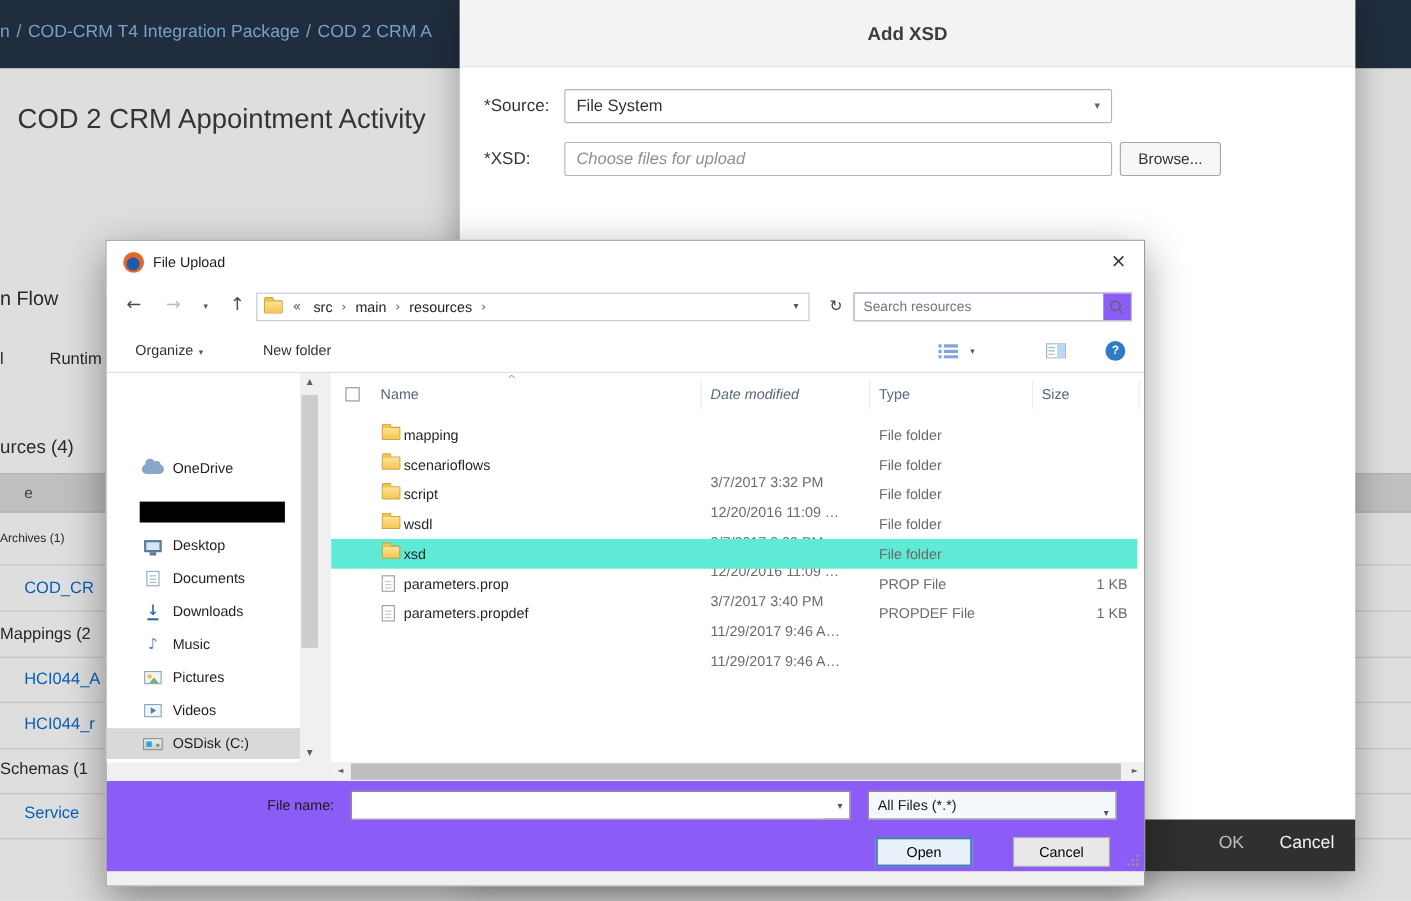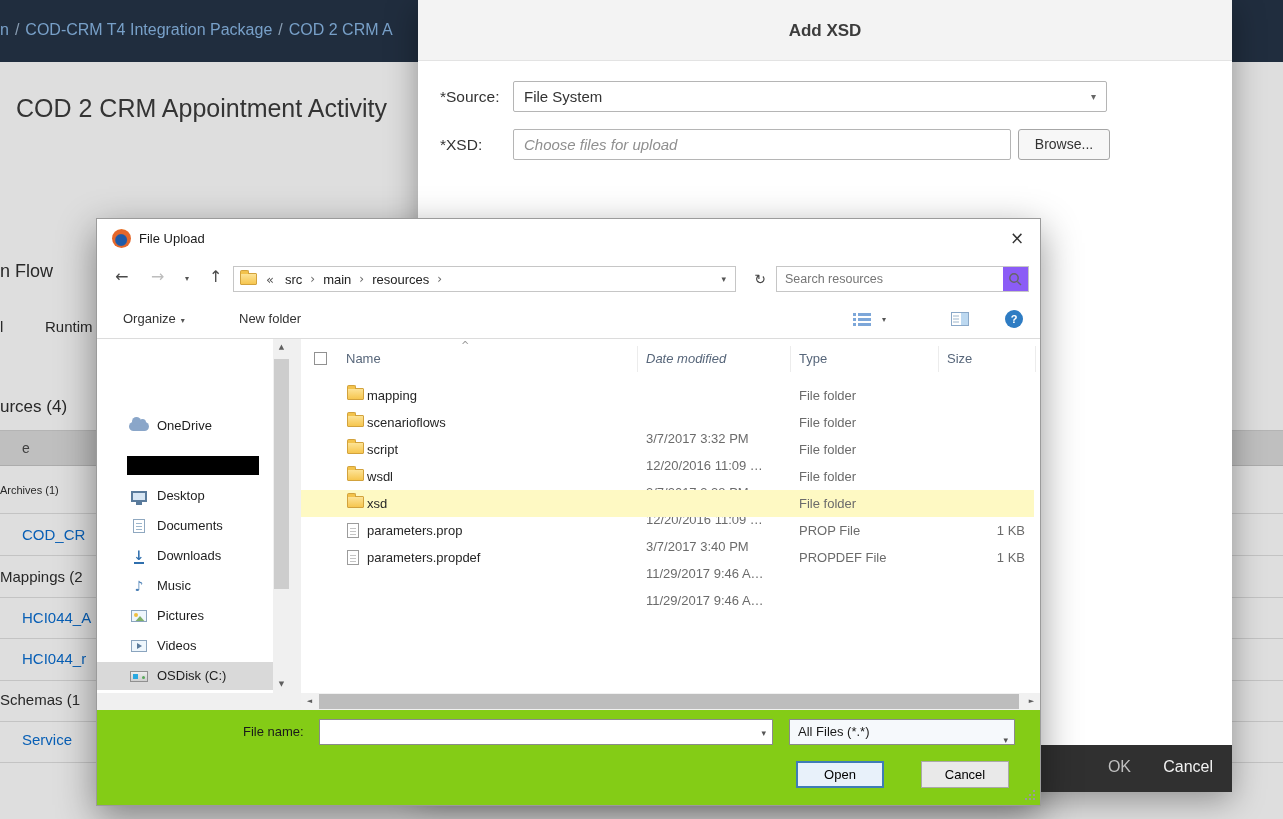--- a/index.html
+++ b/index.html
@@ -15,21 +15,21 @@
   .bg-band { position:absolute; top:430px; left:0; width:100%; height:36px; background:#dcdcdc; border-top:1px solid #cfcfcf; border-bottom:1px solid #c6c6c6; }
   .bg-line { position:absolute; left:0; width:100%; height:1px; background:#e0e0e0; }
   .bg-frag { position:absolute; white-space:nowrap; color:#2e2e2e; }
   .bg-link { color:#0a6ed1; }
   .dim { position:absolute; inset:0; background:rgba(0,0,0,0.13); z-index:5; }
 
   
   .xsd { position:absolute; left:418px; top:0; width:814px; height:792px; background:#ffffff; box-shadow:0 8px 30px rgba(0,0,0,.35); z-index:10; }
   .xsd-header { height:61px; background:#f3f3f3; border-bottom:1px solid #e3e3e3; text-align:center; line-height:61px; font-size:17px; font-weight:600; color:#3c3c3c; }
   .xsd-label { position:absolute; left:22px; font-size:15.5px; color:#333333; }
-  .xsd-select { position:absolute; left:95px; top:81px; width:594px; height:31px; border:1px solid #b5b5b5; border-radius:2px; background:#fff; line-height:29px; padding-left:10px; font-size:15px; color:#333; }
+  .xsd-select { position:absolute; left:95px; top:81px; width:498px; height:31px; border:1px solid #b5b5b5; border-radius:2px; background:#fff; line-height:29px; padding-left:10px; font-size:15px; color:#333; }
   .xsd-select .chev, .combo-chev { position:absolute; right:10px; top:0; line-height:29px; font-size:10px; color:#666; }
   .xsd-input { position:absolute; left:95px; top:129px; width:498px; height:31px; border:1px solid #b5b5b5; border-radius:2px; padding-left:10px; font-size:15px; color:#333; outline:none; }
   .xsd-input::placeholder { color:#8f8f8f; font-style:italic; }
   .xsd-browse { position:absolute; left:600px; top:129px; width:92px; height:31px; background:#f7f7f7; border:1px solid #a6a6a6; border-radius:3px; text-align:center; line-height:29px; font-size:14px; color:#333; }
   .xsd-footer { position:absolute; left:0; bottom:0; width:100%; height:47px; background:#303030; }
   .xsd-ok { position:absolute; right:101px; top:13px; font-size:16px; color:#bfbfbf; }
   .xsd-cancel { position:absolute; right:19px; top:13px; font-size:16px; color:#f2f2f2; }
 
   
   .fu { position:absolute; left:96px; top:218px; width:945px; height:588px; background:#f0f0f0; border:1px solid #9b9b9b; box-shadow:0 12px 36px rgba(0,0,0,.42); z-index:20; font-size:13px; color:#1e1e1e; }
@@ -70,32 +70,32 @@
   .ssa { position:absolute; left:0; width:17px; height:17px; text-align:center; line-height:17px; font-size:7px; color:#5f5f5f; }
   .sb-thumb { position:absolute; left:1px; top:20px; width:15px; height:230px; background:#cdcdcd; }
 
   .fu-list { position:absolute; left:204px; top:120px; width:739px; height:354px; background:#fff; overflow:hidden; }
   .lh { position:absolute; top:7px; left:0; width:739px; height:26px; }
   .lh-col { position:absolute; top:0; height:26px; border-right:1px solid #ececec; }
   .lh-label { position:absolute; top:5px; font-size:13px; color:#57667a; white-space:nowrap; }
   .lh-check { position:absolute; left:13px; top:6px; width:13px; height:13px; border:1px solid #919191; background:#fff; }
   .sort-caret { position:absolute; left:160px; top:-6px; font-size:10px; color:#9a9a9a; }
   .lr { position:absolute; left:0; width:733px; height:27px; }
-  .lr.selected { background:#fef9c3; }
+  .lr.selected { background:#5eead4; }
   .lr .r-ic { position:absolute; left:46px; top:6px; }
   .r-name { position:absolute; left:66px; top:6px; color:#262626; white-space:nowrap; }
   .r-date { position:absolute; left:345px; top:6px; color:#6b6b6b; white-space:nowrap;margin-top:43px; }
   .r-type { position:absolute; left:498px; top:6px; color:#6b6b6b; white-space:nowrap; }
   .r-size { position:absolute; left:638px; top:6px; width:86px; text-align:right; color:#6b6b6b; }
 
   .fu-hscroll { position:absolute; left:204px; top:474px; width:739px; height:17px; background:#f1f1f1; }
   .hsa { position:absolute; top:0; width:17px; height:17px; text-align:center; line-height:17px; font-size:7px; color:#5f5f5f; }
   .hs-thumb { position:absolute; left:18px; top:1px; width:700px; height:15px; background:#bdbdbd; }
 
-  .fu-bottom { position:absolute; left:0; top:491px; width:100%; height:95px; background:#84cc16; }
+  .fu-bottom { position:absolute; left:0; top:491px; width:100%; height:82px; background:#8b5cf6; }
   .fn-label { position:absolute; left:146px; top:14px; font-size:13px; color:#1a1a1a; }
   .fn-combo { position:absolute; left:222px; top:9px; width:454px; height:26px; background:#fff; border:1px solid #8a8a8a; }
   .fn-combo input { position:absolute; left:0; top:0; width:428px; height:24px; border:none; outline:none; padding-left:8px; font-size:13px; font-family:"Liberation Sans",sans-serif; }
   .fn-chev { position:absolute; right:6px; top:8px; font-size:9px; color:#555; }
   .ft-combo { position:absolute; left:692px; top:9px; width:226px; height:26px; background:#f6f9fc; border:1px solid #8a8a8a; line-height:24px; padding-left:8px; font-size:13px; color:#1a1a1a; }
   .btn-open { position:absolute; left:699px; top:51px; width:88px; height:27px; background:#e8f1fa; border:2px solid #3f7cb6; text-align:center; line-height:23px; font-size:13px; color:#000; }
   .btn-cancel { position:absolute; left:824px; top:51px; width:88px; height:27px; background:#e9e9e9; border:1px solid #a9a9a9; text-align:center; line-height:25px; font-size:13px; color:#000; }
   .grip { position:absolute; right:5px; bottom:5px; width:2px; height:2px; background:#9a9a9a;
       box-shadow:-4px 0 0 #9a9a9a, -8px 0 0 #9a9a9a, 0 -4px 0 #9a9a9a, -4px -4px 0 #9a9a9a, 0 -8px 0 #9a9a9a; }
 

